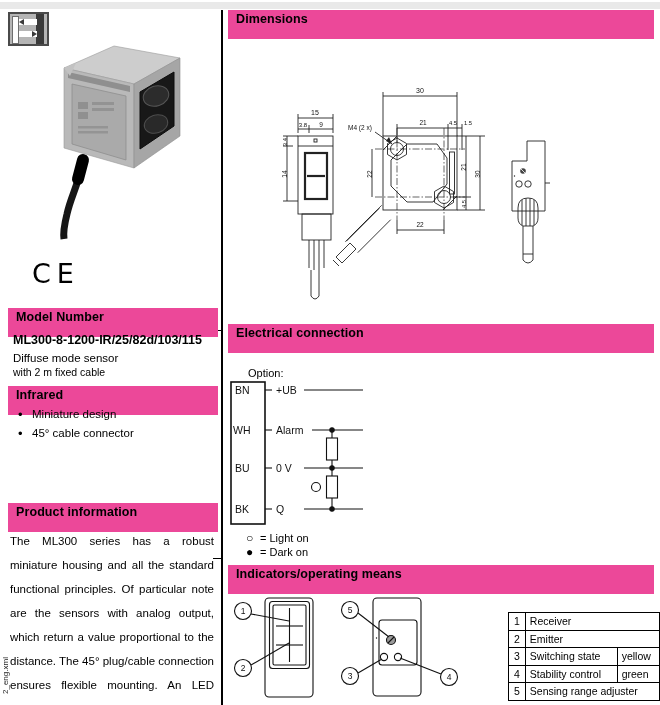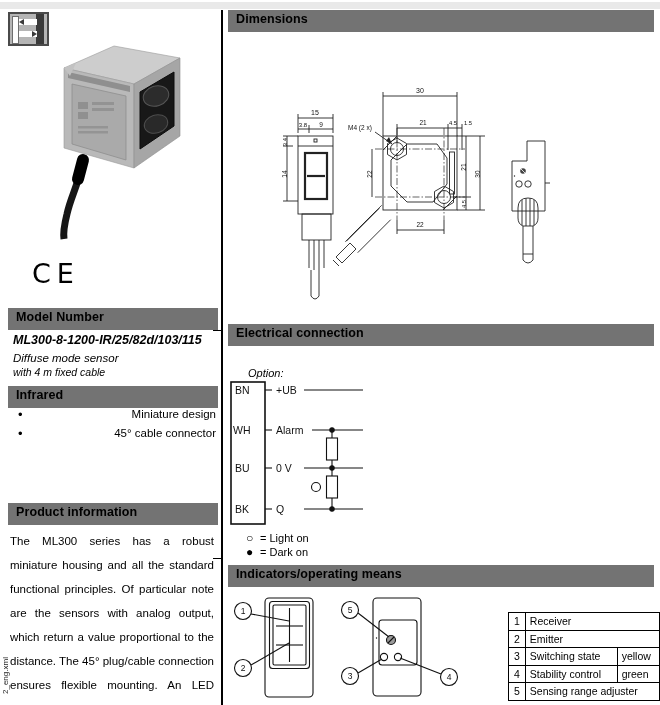--- a/index.html
+++ b/index.html
@@ -4,28 +4,28 @@
 <style>
   html,body{margin:0;padding:0;}
   body{
     width:660px;height:705px;position:relative;background:#fff;
     font-family:"Liberation Sans","DejaVu Sans",sans-serif;color:#000;overflow:hidden;
   }
   .top-strip{position:absolute;left:0;top:2px;width:660px;height:7px;background:#e9e9e9;}
   .separator{position:absolute;left:221px;top:10px;width:2px;height:695px;background:#000;}
   .reg-tick{position:absolute;left:213px;width:9px;height:1px;background:#000;}
   .hdr{
-    position:absolute;background:#737373;height:22px;box-sizing:border-box;
+    position:absolute;background:#ec4899;height:29px;box-sizing:border-box;
     font-weight:bold;font-size:12.5px;padding:2px 0 0 8px;letter-spacing:.1px;
   }
   .hdr-left{left:8px;width:210px;}
   .hdr-right{left:228px;width:426px;}
-  .txt{position:absolute;line-height:1.25;font-style:italic;}
+  .txt{position:absolute;line-height:1.25;}
   .bold{font-weight:bold;}
-  ul.features{position:absolute;left:16px;top:408px;margin:0;padding:0;list-style:none;width:200px;text-align:right;}
+  ul.features{position:absolute;left:16px;top:408px;margin:0;padding:0;list-style:none;width:200px;}
   ul.features li{font-size:11.5px;padding:0 0 7px 16px;position:relative;}
   ul.features li::before{content:"•";position:absolute;left:2px;top:-1px;font-size:13px;}
   .para{
     position:absolute;left:10px;top:529px;width:204px;font-size:11.5px;
     line-height:24px;text-align:justify;
   }
   .ce{position:absolute;left:32px;top:258px;font-size:27px;letter-spacing:6px;
       font-family:"DejaVu Sans",sans-serif;font-weight:400;}
   .docref{position:absolute;left:1px;top:694px;transform:rotate(-90deg);
       transform-origin:0 0;font-size:8px;color:#222;white-space:nowrap;}
@@ -87,21 +87,21 @@
   <ellipse cx="104" cy="60" rx="13" ry="10" transform="rotate(-18 104 60)" fill="#2c2c2c" stroke="#555" stroke-width="1"></ellipse>
   <ellipse cx="104" cy="88" rx="12" ry="9" transform="rotate(-18 104 88)" fill="#292929" stroke="#4d4d4d" stroke-width="1"></ellipse>
   <polygon points="12,32 24,27 18,40" fill="#c2c2c2"></polygon>
 </svg>
 
 <div class="ce">CE</div>
 
 <div class="hdr hdr-left" style="top:308px">Model Number</div>
 <div class="txt bold" style="left:13px;top:333px;font-size:12.5px">ML300-8-1200-IR/25/82d/103/115</div>
 <div class="txt" style="left:13px;top:351px;font-size:11.5px">Diffuse mode sensor</div>
-<div class="txt" style="left:13px;top:366px;font-size:10.5px">with 4 m fixed cable</div>
+<div class="txt" style="left:13px;top:366px;font-size:10.5px">with 2 m fixed cable</div>
 
 <div class="hdr hdr-left" style="top:386px">Infrared</div>
 <ul class="features">
   <li>Miniature design</li>
   <li>45° cable connector</li>
 </ul>
 
 <div class="hdr hdr-left" style="top:503px">Product information</div>
 <div class="para">The ML300 series has a robust miniature housing and all the standard functional principles. Of particular note are the sensors with analog output, which return a value proportional to the distance. The 45° plug/cable connection ensures flexible mounting. An LED indicates a weak signal, e.g. due to dirt.</div>
 

